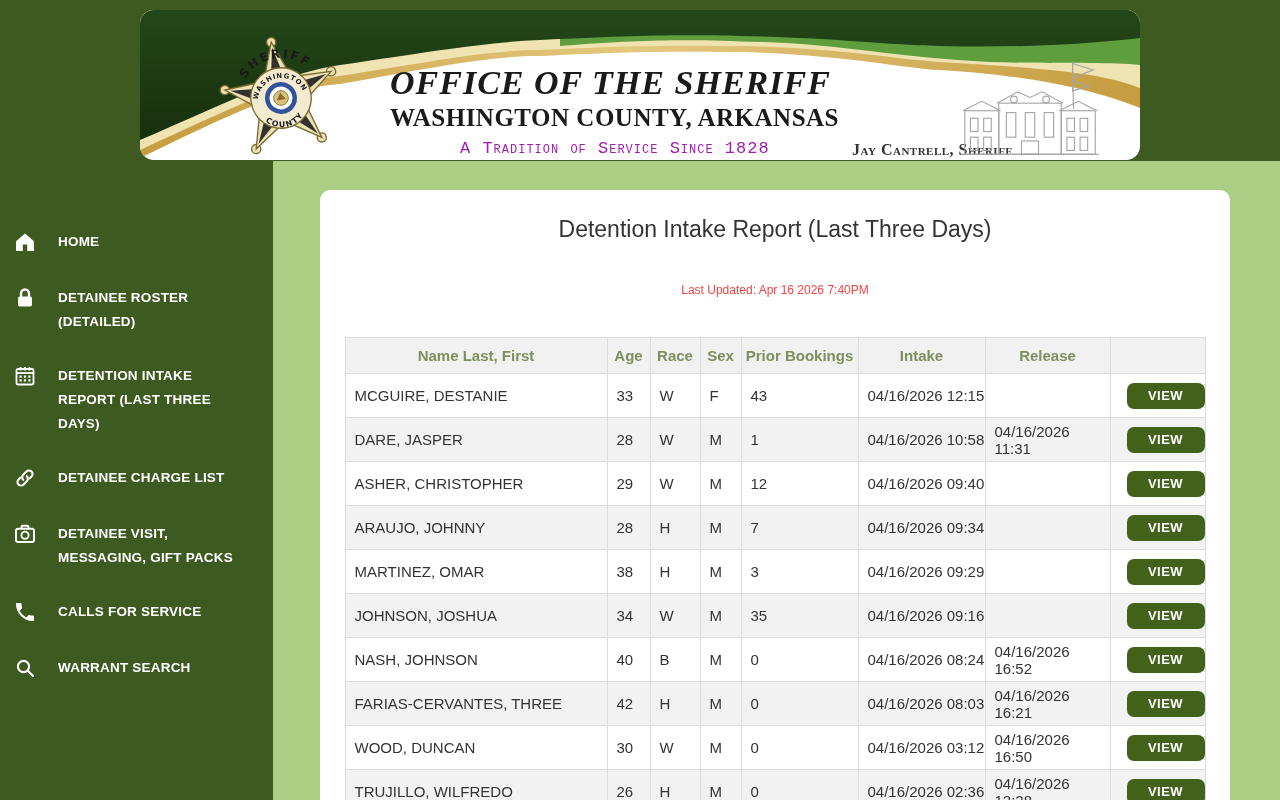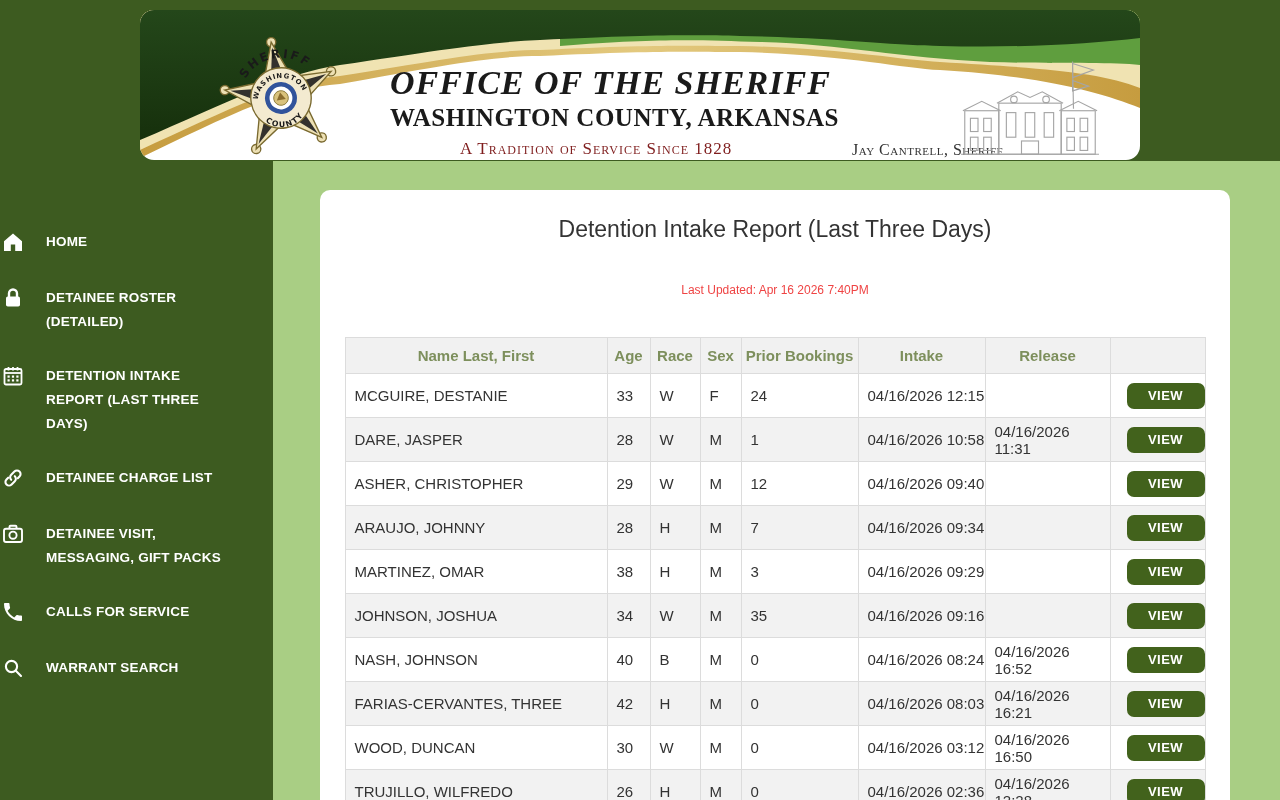--- a/index.html
+++ b/index.html
@@ -2,39 +2,39 @@
 <html><head>
 <meta charset="utf-8">
 <style>
   * { margin:0; padding:0; box-sizing:border-box; }
   html,body { width:1280px; height:800px; overflow:hidden; background:#a9ce84;
               font-family:"Liberation Sans", sans-serif; }
 
   
   .top-band { position:absolute; left:0; top:0; width:1280px; height:161px; background:#3d5b20; }
   .sidebar  { position:absolute; left:0; top:161px; width:273px; height:639px; background:#3d5b20; }
-  .nav { padding:69px 0 0 0; }
+  .nav { padding:69px 0 0 12px; }
   .nav-item { display:flex; gap:20px; margin-bottom:30px; cursor:pointer; text-decoration:none; }
   .nav-icon { width:26px; height:26px; flex:0 0 26px; display:flex; align-items:flex-start; justify-content:center; }
   .nav-icon svg { width:24px; height:24px; }
   .nav-label { width:182px; color:#fff; font-size:13.5px; font-weight:bold; line-height:24px; letter-spacing:.2px; }
 
   
   .banner { position:absolute; left:140px; top:10px; width:1000px; height:150px;
             background:#fff; border-radius:14px; overflow:hidden; }
   .banner svg.swoosh { position:absolute; left:0; top:0; width:1000px; height:150px; }
   .badge { position:absolute; left:62px; top:24px; width:158px; height:128px; }
   .banner-titles { position:absolute; left:250px; top:54px; width:560px; 
                    font-family:"Liberation Serif", serif; color:#1a1a1a; }
   .banner-title { font-size:34px; font-weight:bold; font-style:italic; letter-spacing:1px; }
   .banner-subtitle { font-size:25px; font-weight:bold; letter-spacing:.5px; margin-top:2px; }
-  .banner-tagline { position:absolute; left:320px; top:129px; font-family:Liberation Serif, serif;
-                    font-variant:small-caps; font-size:17px; color:#7f1d1d; letter-spacing:1px; }
+  .banner-tagline { position:absolute; left:320px; top:129px; font-family:Liberation Mono, monospace;
+                    font-variant:small-caps; font-size:17px; color:#a21caf; letter-spacing:1px; }
   .banner-sheriff { position:absolute; left:712px; top:131px; font-family:"Liberation Serif", serif;
-                    font-variant:small-caps; font-size:16px; color:#333; letter-spacing:.5px; }
+                    font-variant:small-caps; font-size:16px; color:#333; letter-spacing:.5px;font-weight:bold; }
   .courthouse { position:absolute; right:36px; top:44px; width:148px; height:104px; }
 
   
   .card { position:absolute; left:320px; top:190px; width:910px; height:640px;
           background:#fff; border-radius:10px; }
   .page-title { padding-top:26px; text-align:center; font-size:23px; font-weight:400; color:#333; }
   .last-updated { margin-top:40px; text-align:center; font-size:12px; color:#ef4444; }
 
   table { margin:40px auto 0 auto; width:860px; border-collapse:collapse; table-layout:fixed; }
   th, td { border:1px solid #dcdcdc; font-size:15px; }
@@ -248,21 +248,21 @@
         <th>Release</th>
         <th></th>
       </tr>
     </thead>
     <tbody>
       <tr>
           <td>MCGUIRE, DESTANIE</td>
           <td>33</td>
           <td>W</td>
           <td>F</td>
-          <td>24</td>
+          <td>43</td>
           <td>04/16/2026 12:15</td>
           <td></td>
           <td class="action">
             <button class="view-btn">VIEW</button>
           </td>
         </tr>
         <tr class="alt">
           <td>DARE, JASPER</td>
           <td>28</td>
           <td>W</td>

